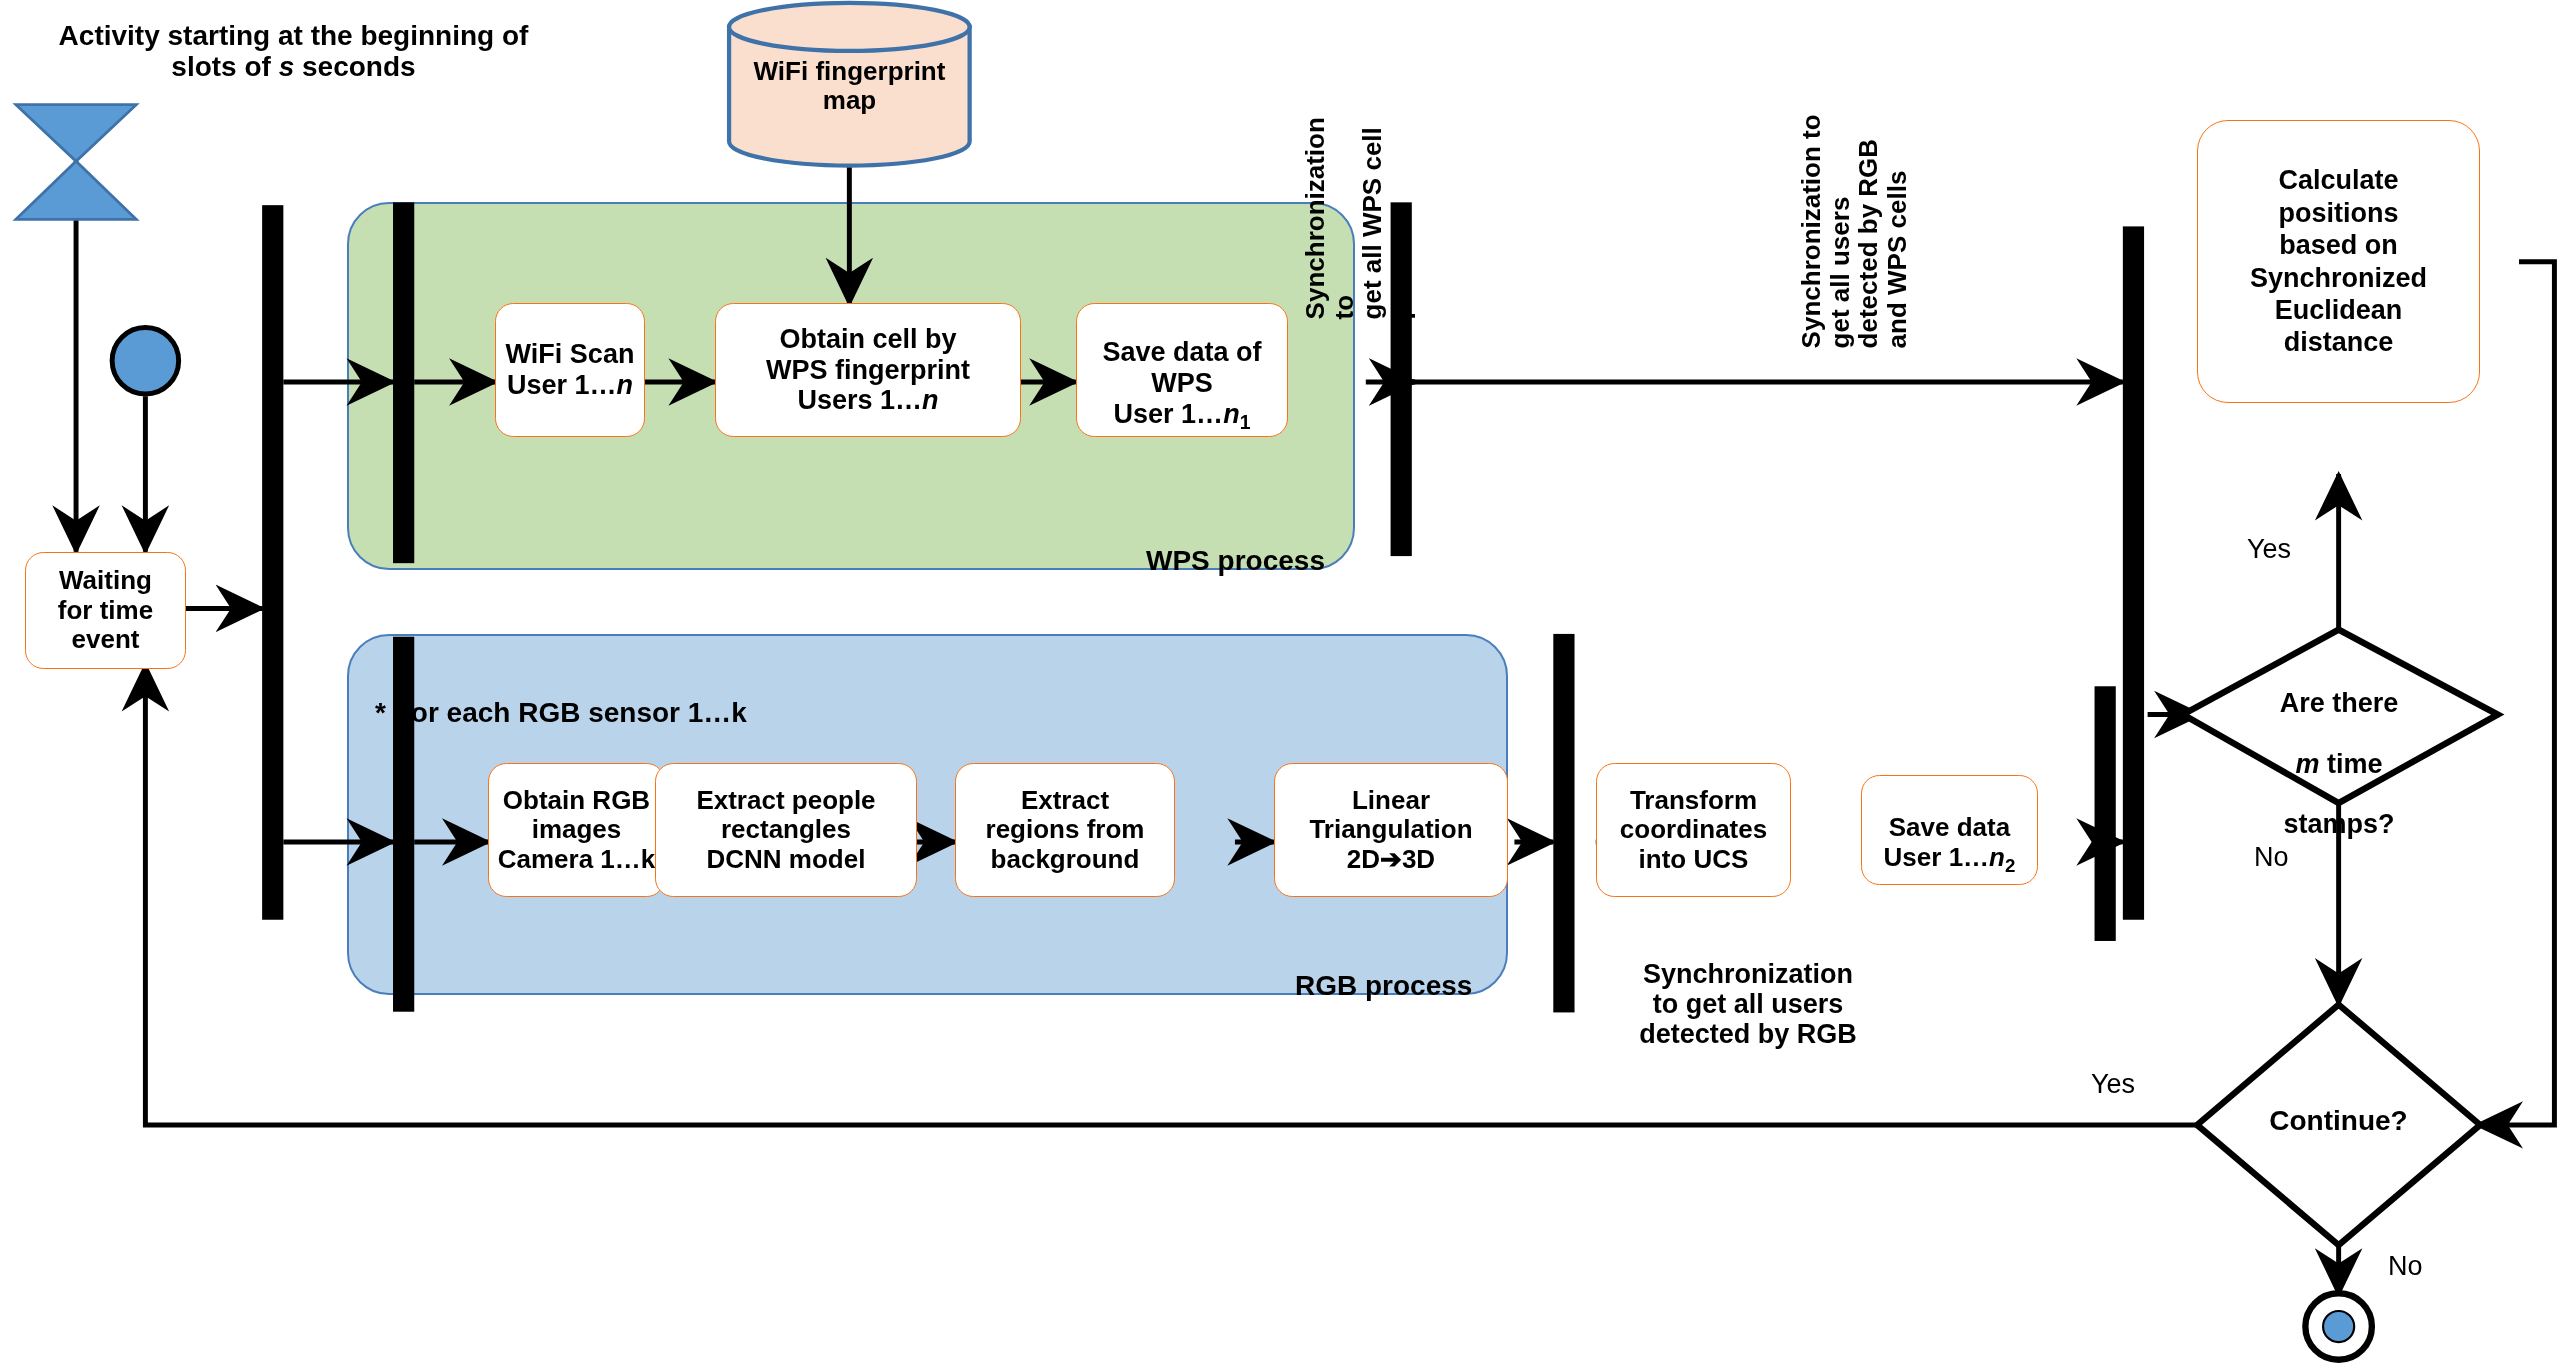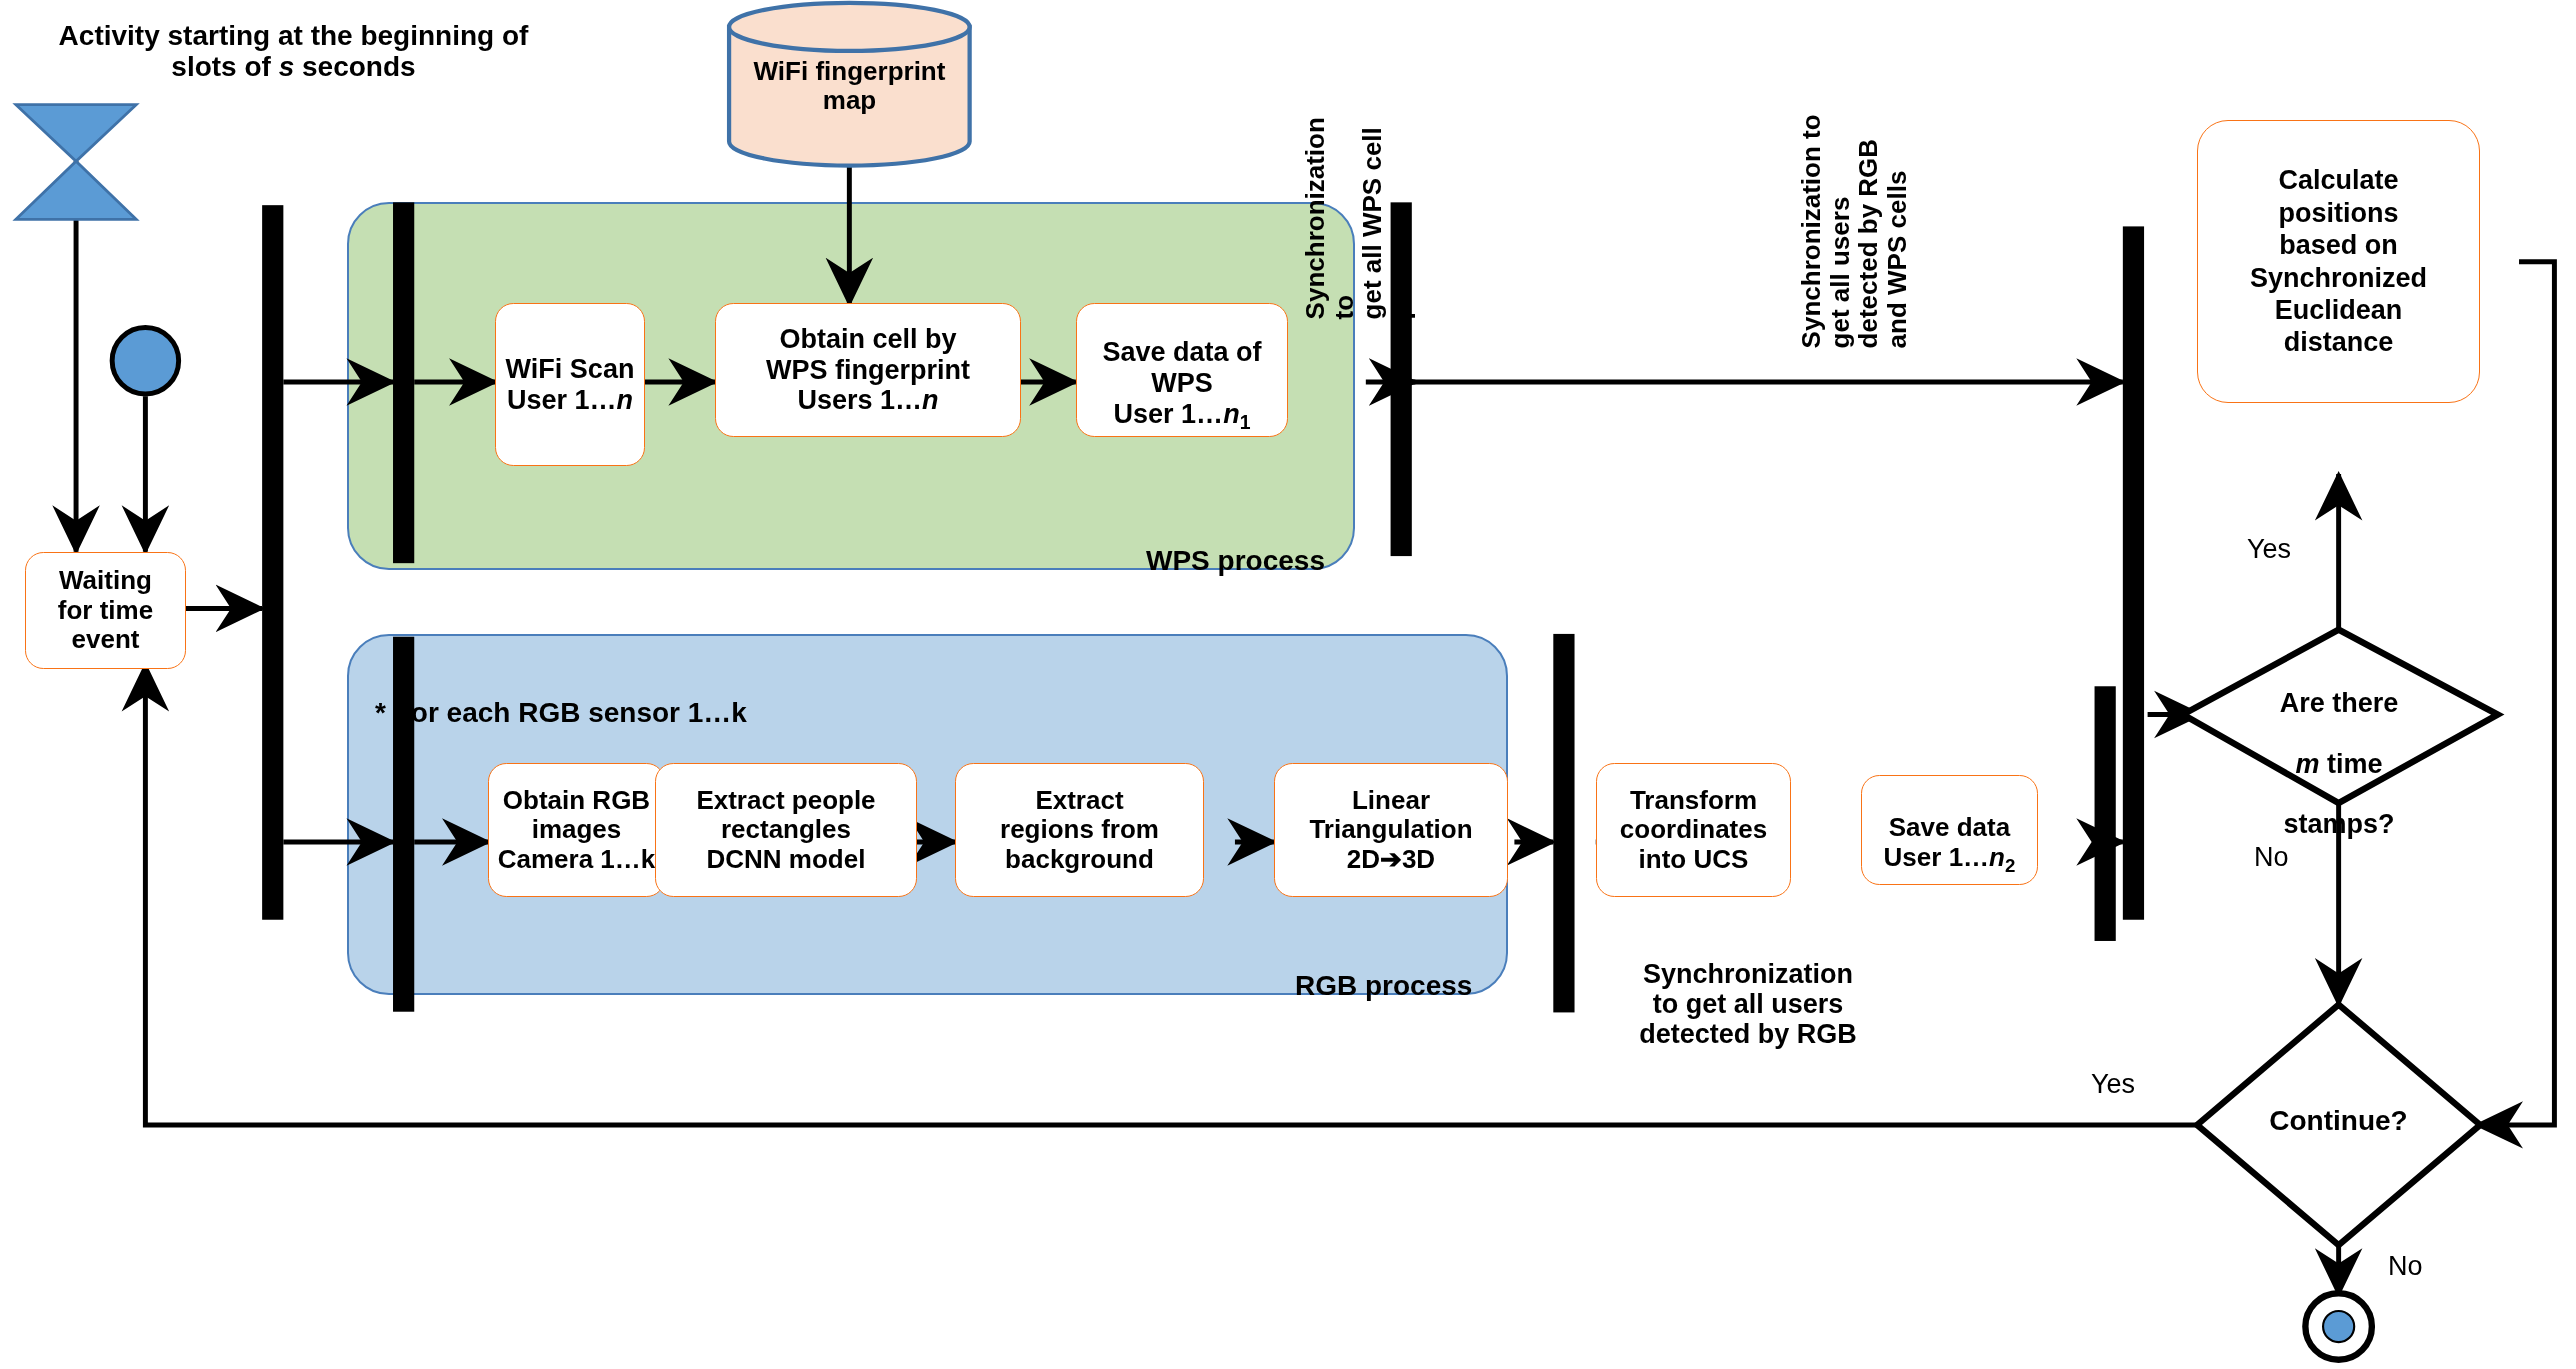--- a/index.html
+++ b/index.html
@@ -122,21 +122,21 @@
   <div class="node-box" style="left:25px;top:552px;width:161px;height:117px;">
     <span class="txt" style="font-size:26px;">Waiting
 for time
 event</span>
   </div>
 
   <div class="panel-tag" style="left:1146px;top:513px;font-size:28px;">
     <span>WPS process</span>
   </div>
 
-  <div class="node-box" style="left:495px;top:303px;width:150px;height:163px;">
+  <div class="node-box" style="left:495px;top:303px;width:150px;height:134px;">
     <span class="txt" style="font-size: 27px; white-space: normal;">WiFi Scan<br>User 1…<i>n</i></span>
   </div>
 
   <div class="node-box" style="left:715px;top:303px;width:306px;height:134px;">
     <span class="txt" style="font-size: 27px; white-space: normal;">Obtain cell by<br>WPS fingerprint<br>Users 1…<i>n</i></span>
   </div>
 
   <div class="node-box" style="left:1076px;top:303px;width:212px;height:134px;">
     <span class="txt" style="font-size:27px;">
       <span>Save data of<br>WPS<br>User 1…<i>n</i></span><span class="sub">1</span>
@@ -155,21 +155,21 @@
 images
 Camera 1…k</span>
   </div>
 
   <div class="node-box" style="left:655px;top:763px;width:262px;height:134px;">
     <span class="txt" style="font-size:26px;">Extract people
 rectangles
 DCNN model</span>
   </div>
 
-  <div class="node-box" style="left:955px;top:763px;width:249px;height:134px;">
+  <div class="node-box" style="left:955px;top:763px;width:220px;height:134px;">
     <span class="txt" style="font-size:26px;">Extract
 regions from
 background</span>
   </div>
 
   <div class="node-box" style="left:1274px;top:763px;width:234px;height:134px;">
     <span class="txt" style="font-size:26px;">Linear
 Triangulation
 2D➔3D</span>
   </div>

